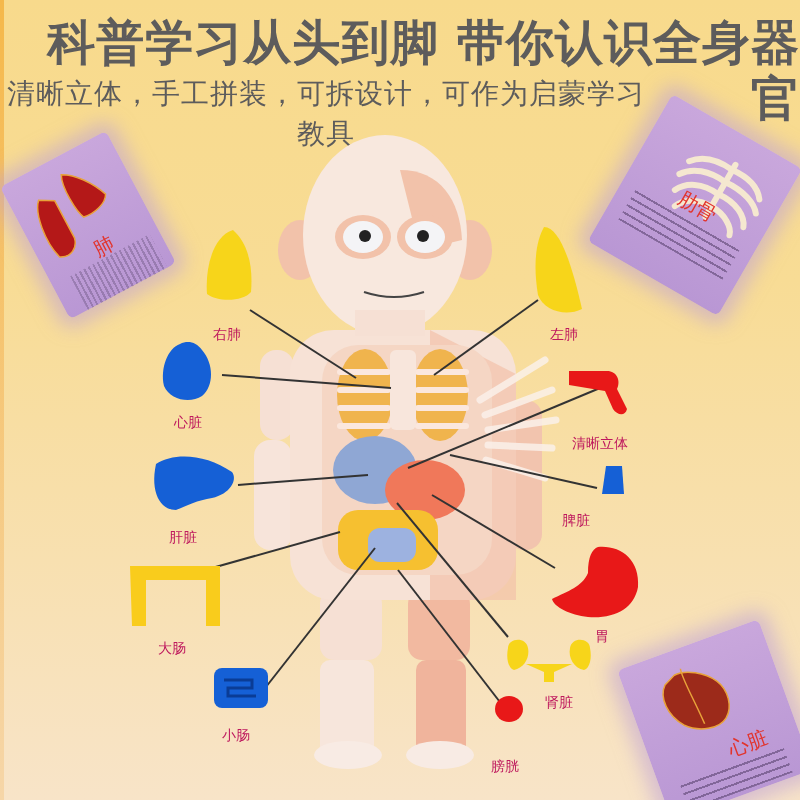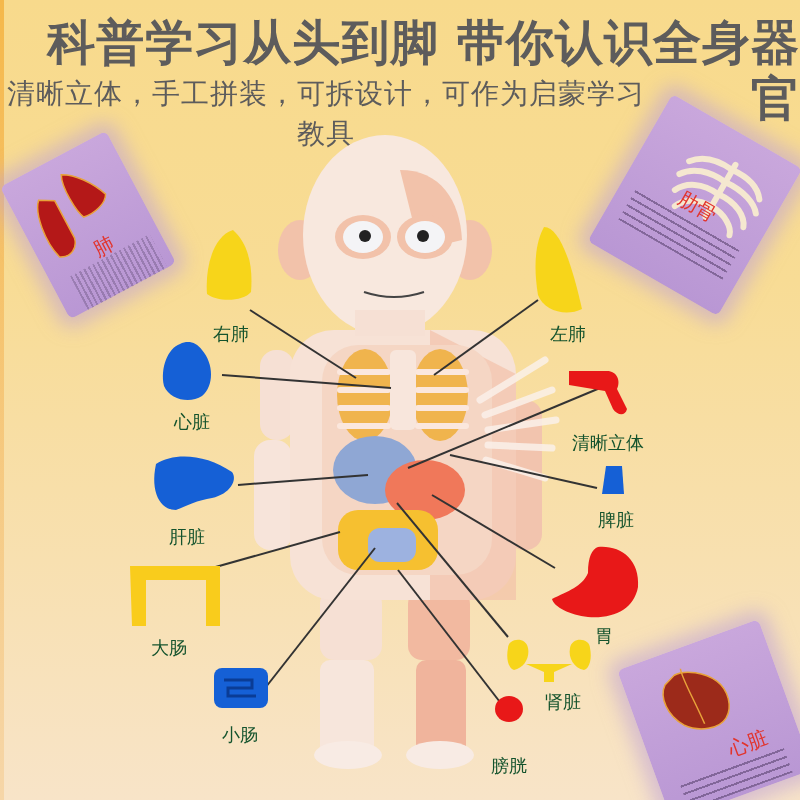--- a/index.html
+++ b/index.html
@@ -5,21 +5,21 @@
   html,body{margin:0;padding:0;}
   body{width:800px;height:800px;overflow:hidden;position:relative;
     font-family:"DejaVu Sans","Liberation Sans",sans-serif;
     background:linear-gradient(180deg,#f8da8c 0%,#f8dc95 35%,#f8e0b0 70%,#f8e4c8 100%);}
   .edge{position:absolute;left:0;top:0;width:4px;height:800px;background:linear-gradient(180deg,#f5b84a,#f6d6a8);}
   .title{position:absolute;left:0;top:14px;width:800px;text-align:right;font-size:48px;font-weight:bold;color:#5d5c5c;letter-spacing:1px;line-height:56px;}
   .subtitle{position:absolute;left:0;top:74px;width:652px;text-align:center;font-size:28px;color:#5d5c5c;line-height:40px;letter-spacing:1px;}
   .card{position:absolute;background:linear-gradient(180deg,#c9a7dc,#b997d4);box-shadow:0 0 18px 10px rgba(190,160,215,.55);border-radius:6px;overflow:hidden;}
   .card .name{position:absolute;color:#e2342c;font-size:20px;font-weight:bold;}
   .card .lines{position:absolute;height:60px;background:repeating-linear-gradient(90deg,rgba(90,70,110,.35) 0 2px,transparent 2px 5px);}
-  .label{position:absolute;font-size:18px;color:#14532d;line-height:22px;}
+  .label{position:absolute;font-size:14px;color:#be185d;line-height:22px;}
   svg.lines{position:absolute;left:0;top:0;}
 </style>
 </head>
 <body>
 
 <div class="edge"></div>
 
 <div class="title">科普学习从头到脚 带你认识全身器官</div>
 <div class="subtitle">清晰立体，手工拼装，可拆设计，可作为启蒙学习教具</div>
 
@@ -144,42 +144,42 @@
 <div class="label" style="left:174px;top:411px">心脏</div>
 
 <svg width="100" height="70" style="position:absolute;left:146px;top:450px">
   <path d="M10 14 C28 2 60 4 86 22 C92 30 84 44 66 48 C52 50 40 56 30 60 C14 60 4 42 10 14 Z" fill="#1560d6"></path>
 </svg>
 <div class="label" style="left:169px;top:526px">肝脏</div>
 
 <svg width="120" height="80" style="position:absolute;left:120px;top:556px">
   <path d="M10 10 L100 10 L100 70 L86 70 L86 24 L26 24 L26 70 L12 70 Z" fill="#f9cc1c"></path>
 </svg>
-<div class="label" style="left:151px;top:637px">大肠</div>
+<div class="label" style="left:158px;top:637px">大肠</div>
 
 <svg width="60" height="50" style="position:absolute;left:212px;top:664px">
   <rect x="2" y="4" width="54" height="40" rx="8" fill="#1560d6"></rect>
   <path d="M12 16 L40 16 L40 24 L16 24 L16 32 L44 32" stroke="#0a3c96" stroke-width="3" fill="none"></path>
 </svg>
 <div class="label" style="left:222px;top:724px">小肠</div>
 
 <svg width="60" height="90" style="position:absolute;left:530px;top:225px">
   <path d="M14 2 C30 2 42 40 52 84 C36 92 14 86 8 70 C4 46 4 20 14 2 Z" fill="#f7d51a"></path>
 </svg>
 <div class="label" style="left:550px;top:323px">左肺</div>
 
 <svg width="70" height="60" style="position:absolute;left:565px;top:363px">
   <path d="M4 8 L42 8 C52 8 56 18 52 26 L62 46 C60 54 52 52 48 46 L40 28 L4 22 Z" fill="#e81818"></path>
 </svg>
 <div class="label" style="left:572px;top:432px">清晰立体</div>
 
 <svg width="30" height="34" style="position:absolute;left:598px;top:464px">
   <path d="M8 2 L24 2 L26 30 L4 30 Z" fill="#1560d6"></path>
 </svg>
-<div class="label" style="left:598px;top:509px">脾脏</div>
+<div class="label" style="left:562px;top:509px">脾脏</div>
 
 <svg width="100" height="80" style="position:absolute;left:548px;top:543px">
   <path d="M50 4 C72 2 92 16 90 44 C86 66 66 76 40 74 C22 72 6 64 4 56 C20 48 34 44 40 30 C40 14 44 6 50 4 Z" fill="#e81818"></path>
 </svg>
 <div class="label" style="left:595px;top:625px">胃</div>
 
 <svg width="90" height="50" style="position:absolute;left:504px;top:636px">
   <path d="M4 12 C4 2 22 0 24 12 C26 22 20 32 10 34 C4 32 2 22 4 12 Z" fill="#f7d51a"></path>
   <path d="M86 12 C86 2 68 0 66 12 C64 22 70 32 80 34 C86 32 88 22 86 12 Z" fill="#f7d51a"></path>
   <path d="M22 28 L68 28 L50 36 L50 46 L40 46 L40 36 Z" fill="#f7d51a"></path>

